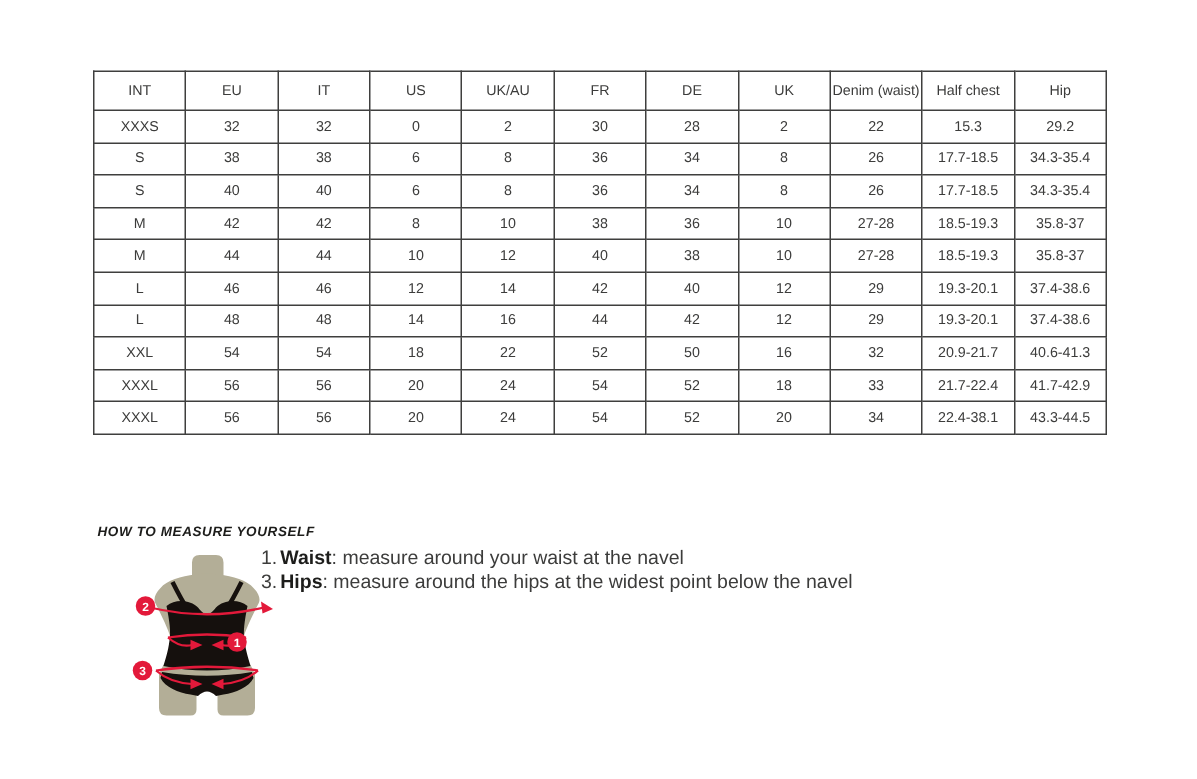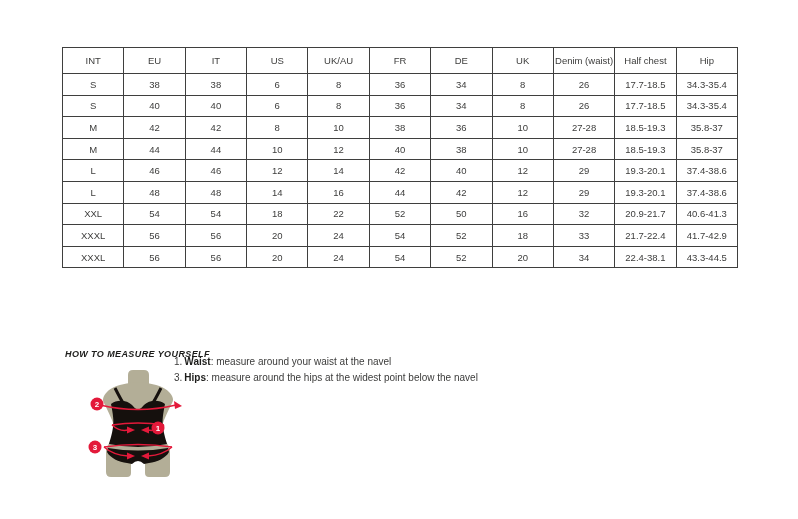--- a/index.html
+++ b/index.html
@@ -23,22 +23,22 @@
   }
   table.size-table th { height:26px; }
   table.size-table td { height:21.6px; }
   .measure-title {
     position:absolute; left:65px; top:349px;
     font-size:9px; font-weight:700; color:#1d1d1b;
     letter-spacing:0.4px;
     font-style:italic;
   }
   .steps {
-    position:absolute; left:174px; top:354px;
-    font-size:10px; color:#3c3c3b;
+    position:absolute; left:174px; top:364px;
+    font-size:13px; color:#3c3c3b;
     list-style:none; margin:0; padding:0;
   }
   .steps li { line-height:15.5px; white-space:nowrap; }
   .steps .step-label { font-weight:700; color:#1d1d1b; }
   .steps .step-number { margin-right:2px; }
   .figure-wrap { position:absolute; left:85px; top:368px; width:105px; height:117px; }
   .figure-wrap svg { display:block; }
 </style>
 </head>
 <body>
@@ -53,20 +53,33 @@
         <th>UK/AU</th>
         <th>FR</th>
         <th>DE</th>
         <th>UK</th>
         <th>Denim (waist)</th>
         <th>Half chest</th>
         <th>Hip</th>
       </tr>
     </thead>
   <tbody>
+      <tr>
+        <td>XXXS</td>
+        <td>32</td>
+        <td>32</td>
+        <td>0</td>
+        <td>2</td>
+        <td>30</td>
+        <td>28</td>
+        <td>2</td>
+        <td>22</td>
+        <td>15.3</td>
+        <td>29.2</td>
+      </tr>
       <tr>
         <td>S</td>
         <td>38</td>
         <td>38</td>
         <td>6</td>
         <td>8</td>
         <td>36</td>
         <td>34</td>
         <td>8</td>
         <td>26</td>

